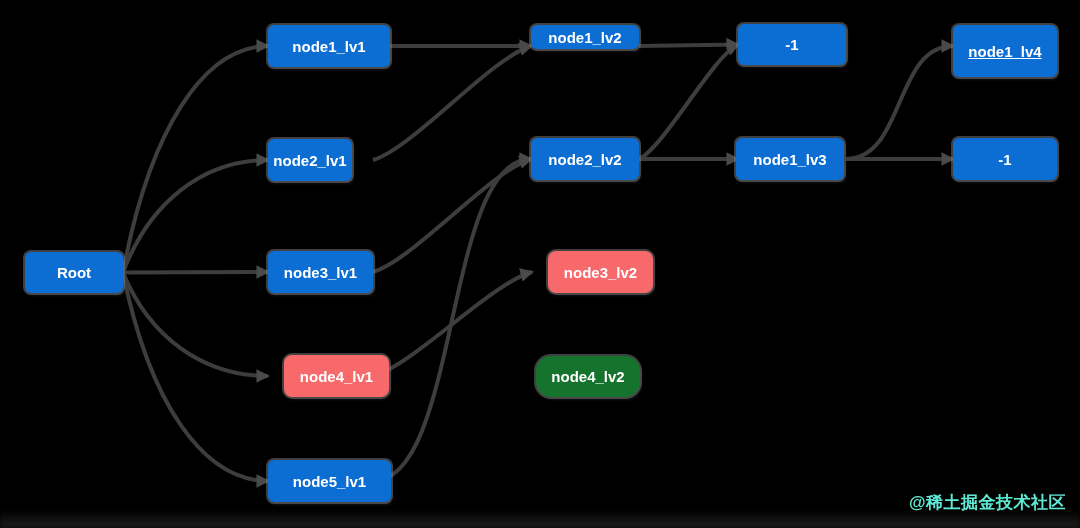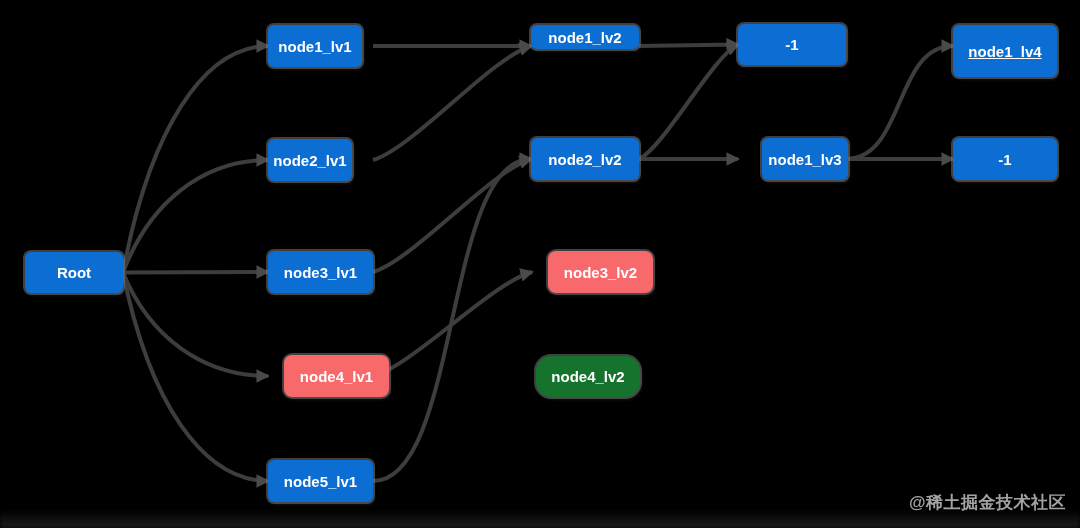--- a/index.html
+++ b/index.html
@@ -13,21 +13,21 @@
   .node{
     position:absolute;display:flex;align-items:center;justify-content:center;
     color:var(--node-text,#fff);font-weight:bold;font-size:15px;
     border-radius:6px;cursor:pointer;user-select:none;
     box-shadow:0 0 0 2px var(--node-outline,rgba(128,128,128,0.5)), 2px 3px 3px rgba(90,90,90,0.22);
   }
   .node.blue{background:var(--node-blue,#0c6ed3);}
   .node.red{background:var(--node-red,#f8696c);border-radius:8px;margin-left:16px;}
   .node.green{background:var(--node-green,#16732d);}
   #watermark{
-    position:absolute;right:14px;bottom:14px;color:#a3a3a3;
+    position:absolute;right:14px;bottom:14px;color:#5eead4;
     font-size:17px;font-weight:bold;letter-spacing:.5px;
     text-shadow:0 1px 2px #000,0 0 5px rgba(0,0,0,.85);
   }
   #bottom-strip{
     position:absolute;left:0;right:0;bottom:0;height:18px;
     background:linear-gradient(to bottom, rgba(0,0,0,0), rgba(140,140,140,0.22));
     filter:blur(2px);pointer-events:none;
   }
 </style>
 </head>
@@ -51,29 +51,29 @@
       <path d="M373,481 C459.9,481 444.1,159 531,159" class="edge" marker-end="url(#arrowhead)"></path>
       <path d="M373,376 C412.75,365.6 492.25,282.4 532,272" class="edge" marker-end="url(#arrowhead)"></path>
       <path d="M639,46 L738,44.5" class="edge" marker-end="url(#arrowhead)"></path>
       <path d="M639,159 C663.75,147.55 713.25,55.95 738,44.5" class="edge" marker-end="url(#arrowhead)"></path>
       <path d="M639,159 L738,159" class="edge" marker-end="url(#arrowhead)"></path>
       <path d="M846,159 C904.85,159 894.15,46 953,46" class="edge" marker-end="url(#arrowhead)"></path>
       <path d="M846,159 L953,159" class="edge" marker-end="url(#arrowhead)"></path>
     </svg>
   <div id="node-layer">
       <div class="node blue" style="left: 25px; top: 252px; width: 98px; height: 41px;">Root</div>
-      <div class="node blue" style="left: 268px; top: 25px; width: 94px; height: 42px;">node1_lv1</div>
+      <div class="node blue" style="left: 268px; top: 25px; width: 122px; height: 42px;">node1_lv1</div>
       <div class="node blue" style="left: 268px; top: 139px; width: 84px; height: 42px;">node2_lv1</div>
       <div class="node blue" style="left: 268px; top: 251px; width: 105px; height: 42px;">node3_lv1</div>
       <div class="node red" style="left: 268px; top: 355px; width: 105px; height: 42px;">node4_lv1</div>
-      <div class="node blue" style="left: 268px; top: 460px; width: 105px; height: 42px;">node5_lv1</div>
+      <div class="node blue" style="left: 268px; top: 460px; width: 123px; height: 42px;">node5_lv1</div>
       <div class="node blue" style="left: 531px; top: 25px; width: 108px; height: 24px;">node1_lv2</div>
       <div class="node blue" style="left: 531px; top: 138px; width: 108px; height: 42px;">node2_lv2</div>
       <div class="node red" style="left: 532px; top: 251px; width: 105px; height: 42px;">node3_lv2</div>
       <div class="node green" style="left: 536px; top: 356px; width: 104px; height: 41px; border-radius: 15px;">node4_lv2</div>
       <div class="node blue" style="left: 738px; top: 24px; width: 108px; height: 41px;">-1</div>
-      <div class="node blue" style="left: 762px; top: 138px; width: 86px; height: 42px;">node1_lv3</div>
+      <div class="node blue" style="left: 736px; top: 138px; width: 108px; height: 42px;">node1_lv3</div>
       <div class="node blue" style="left: 953px; top: 25px; width: 104px; height: 52px; text-decoration: underline;">node1_lv4</div>
       <div class="node blue" style="left: 953px; top: 138px; width: 104px; height: 42px;">-1</div>
     </div>
   <div id="watermark">@稀土掘金技术社区</div>
   <div id="bottom-strip"></div>
 </div>
 
 </body></html>

